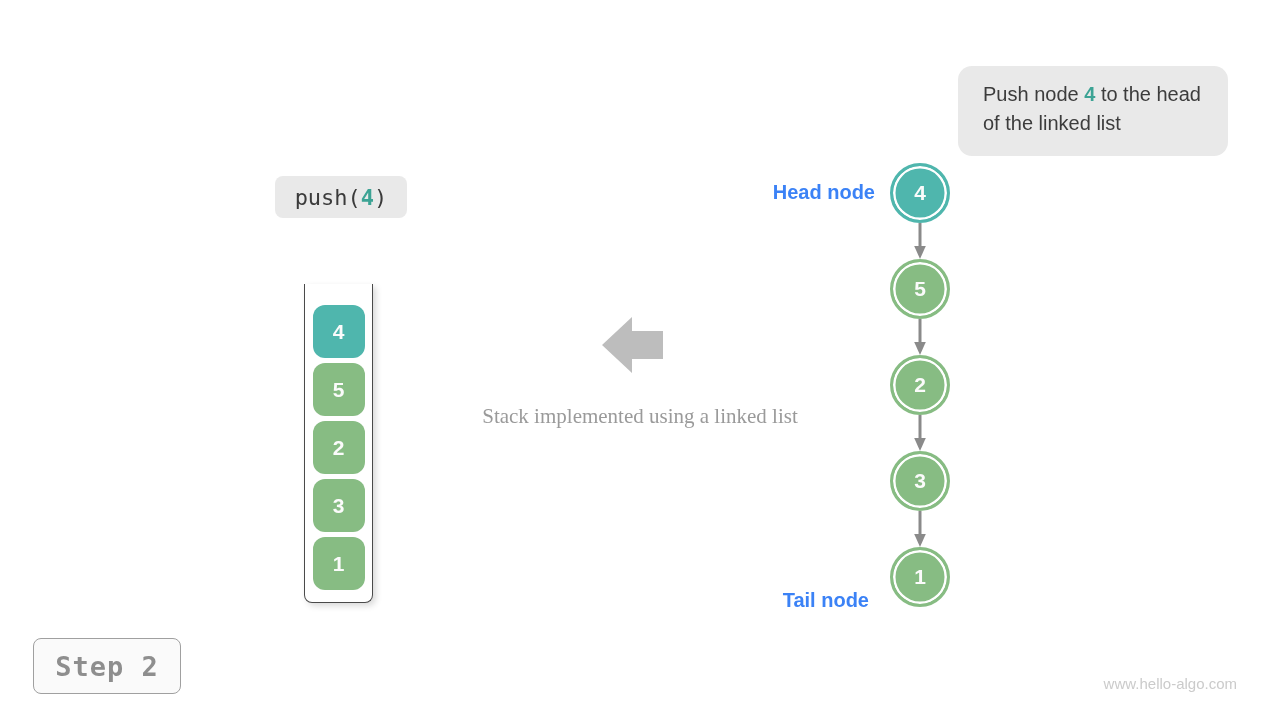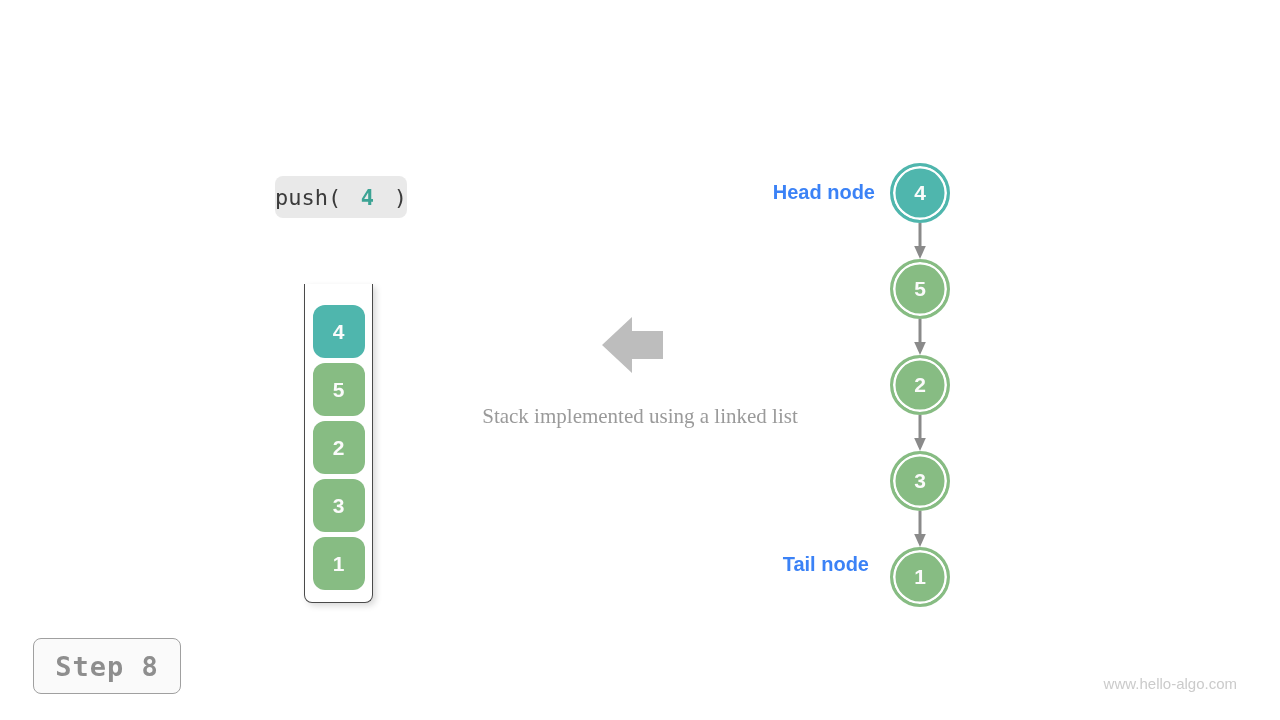--- a/index.html
+++ b/index.html
@@ -27,21 +27,21 @@
   }
   .accent-num { color: #3ca394; font-weight: bold; }
 
   
   .op-box {
     position: absolute;
     left: 275px; top: 176px;
     width: 132px; height: 42px;
     background: #e9e9e9;
     border-radius: 8px;
-    display: flex; align-items: center; justify-content: space-between;
+    display: flex; align-items: center; justify-content: center;
     font-family: "DejaVu Sans Mono", "Liberation Mono", monospace;
     font-size: 22px;
     color: #3b3b3b;
   }
 
   
   .stack-container {
     position: absolute;
     left: 304px; top: 284px;
     width: 69px; height: 319px;
@@ -94,21 +94,21 @@
   .connector { display: block; }
 
   .node-label {
     position: absolute;
     font-size: 20px; font-weight: bold;
     color: #3b82f6;
     line-height: 28px;
     white-space: nowrap;
   }
   .head-label { right: 405px; top: 178px; }
-  .tail-label { right: 411px; top: 550px; }
+  .tail-label { right: 411px; top: 586px; }
 
   
   .step-box {
     position: absolute;
     left: 33px; top: 638px;
     width: 148px; height: 56px;
     background: #fafafa;
     border: 1.5px solid #a0a0a0;
     border-radius: 8px;
     display: flex; align-items: center; justify-content: center;
@@ -125,20 +125,23 @@
     font-family: Liberation Sans, sans-serif;
     font-size: 15px;
     color: #cbcbcb;
   }
 </style>
 </head>
 <body>
 
 <div id="stage">
 
+  <div class="callout" style="background: rgb(233, 233, 233);">
+    <span>Push node </span><span class="accent-num" style="color: rgb(60, 163, 148);">4</span><span> to the head of the linked list</span>
+  </div>
 
   <div class="op-box" style="background: rgb(233, 233, 233);">
     <span>push(</span>
       <span class="accent-num" style="color: rgb(60, 163, 148);">4</span>
       <span>)</span>
   </div>
 
   <div class="stack-container">
     <div class="stack-items">
         <div class="stack-item" style="background: rgb(79, 182, 173);">4</div>
@@ -175,17 +178,17 @@
       <svg class="connector" width="16" height="36" viewBox="0 0 16 36">
         <line x1="8" y1="0" x2="8" y2="24" stroke="#8a8a8a" stroke-width="3"></line>
         <polygon points="8,36 2.2,23 13.8,23" fill="#8a8a8a"></polygon>
       </svg>
       <div class="ll-node" style="border-color: rgb(135, 188, 131); background: rgb(135, 188, 131);">1</div>
     </div>
 
   <div class="node-label head-label">Head node</div>
   <div class="node-label tail-label">Tail node</div>
 
-  <div class="step-box">Step 8</div>
+  <div class="step-box">Step 2</div>
 
   <div class="watermark">www.hello-algo.com</div>
 
 </div>
 
 </body></html>

